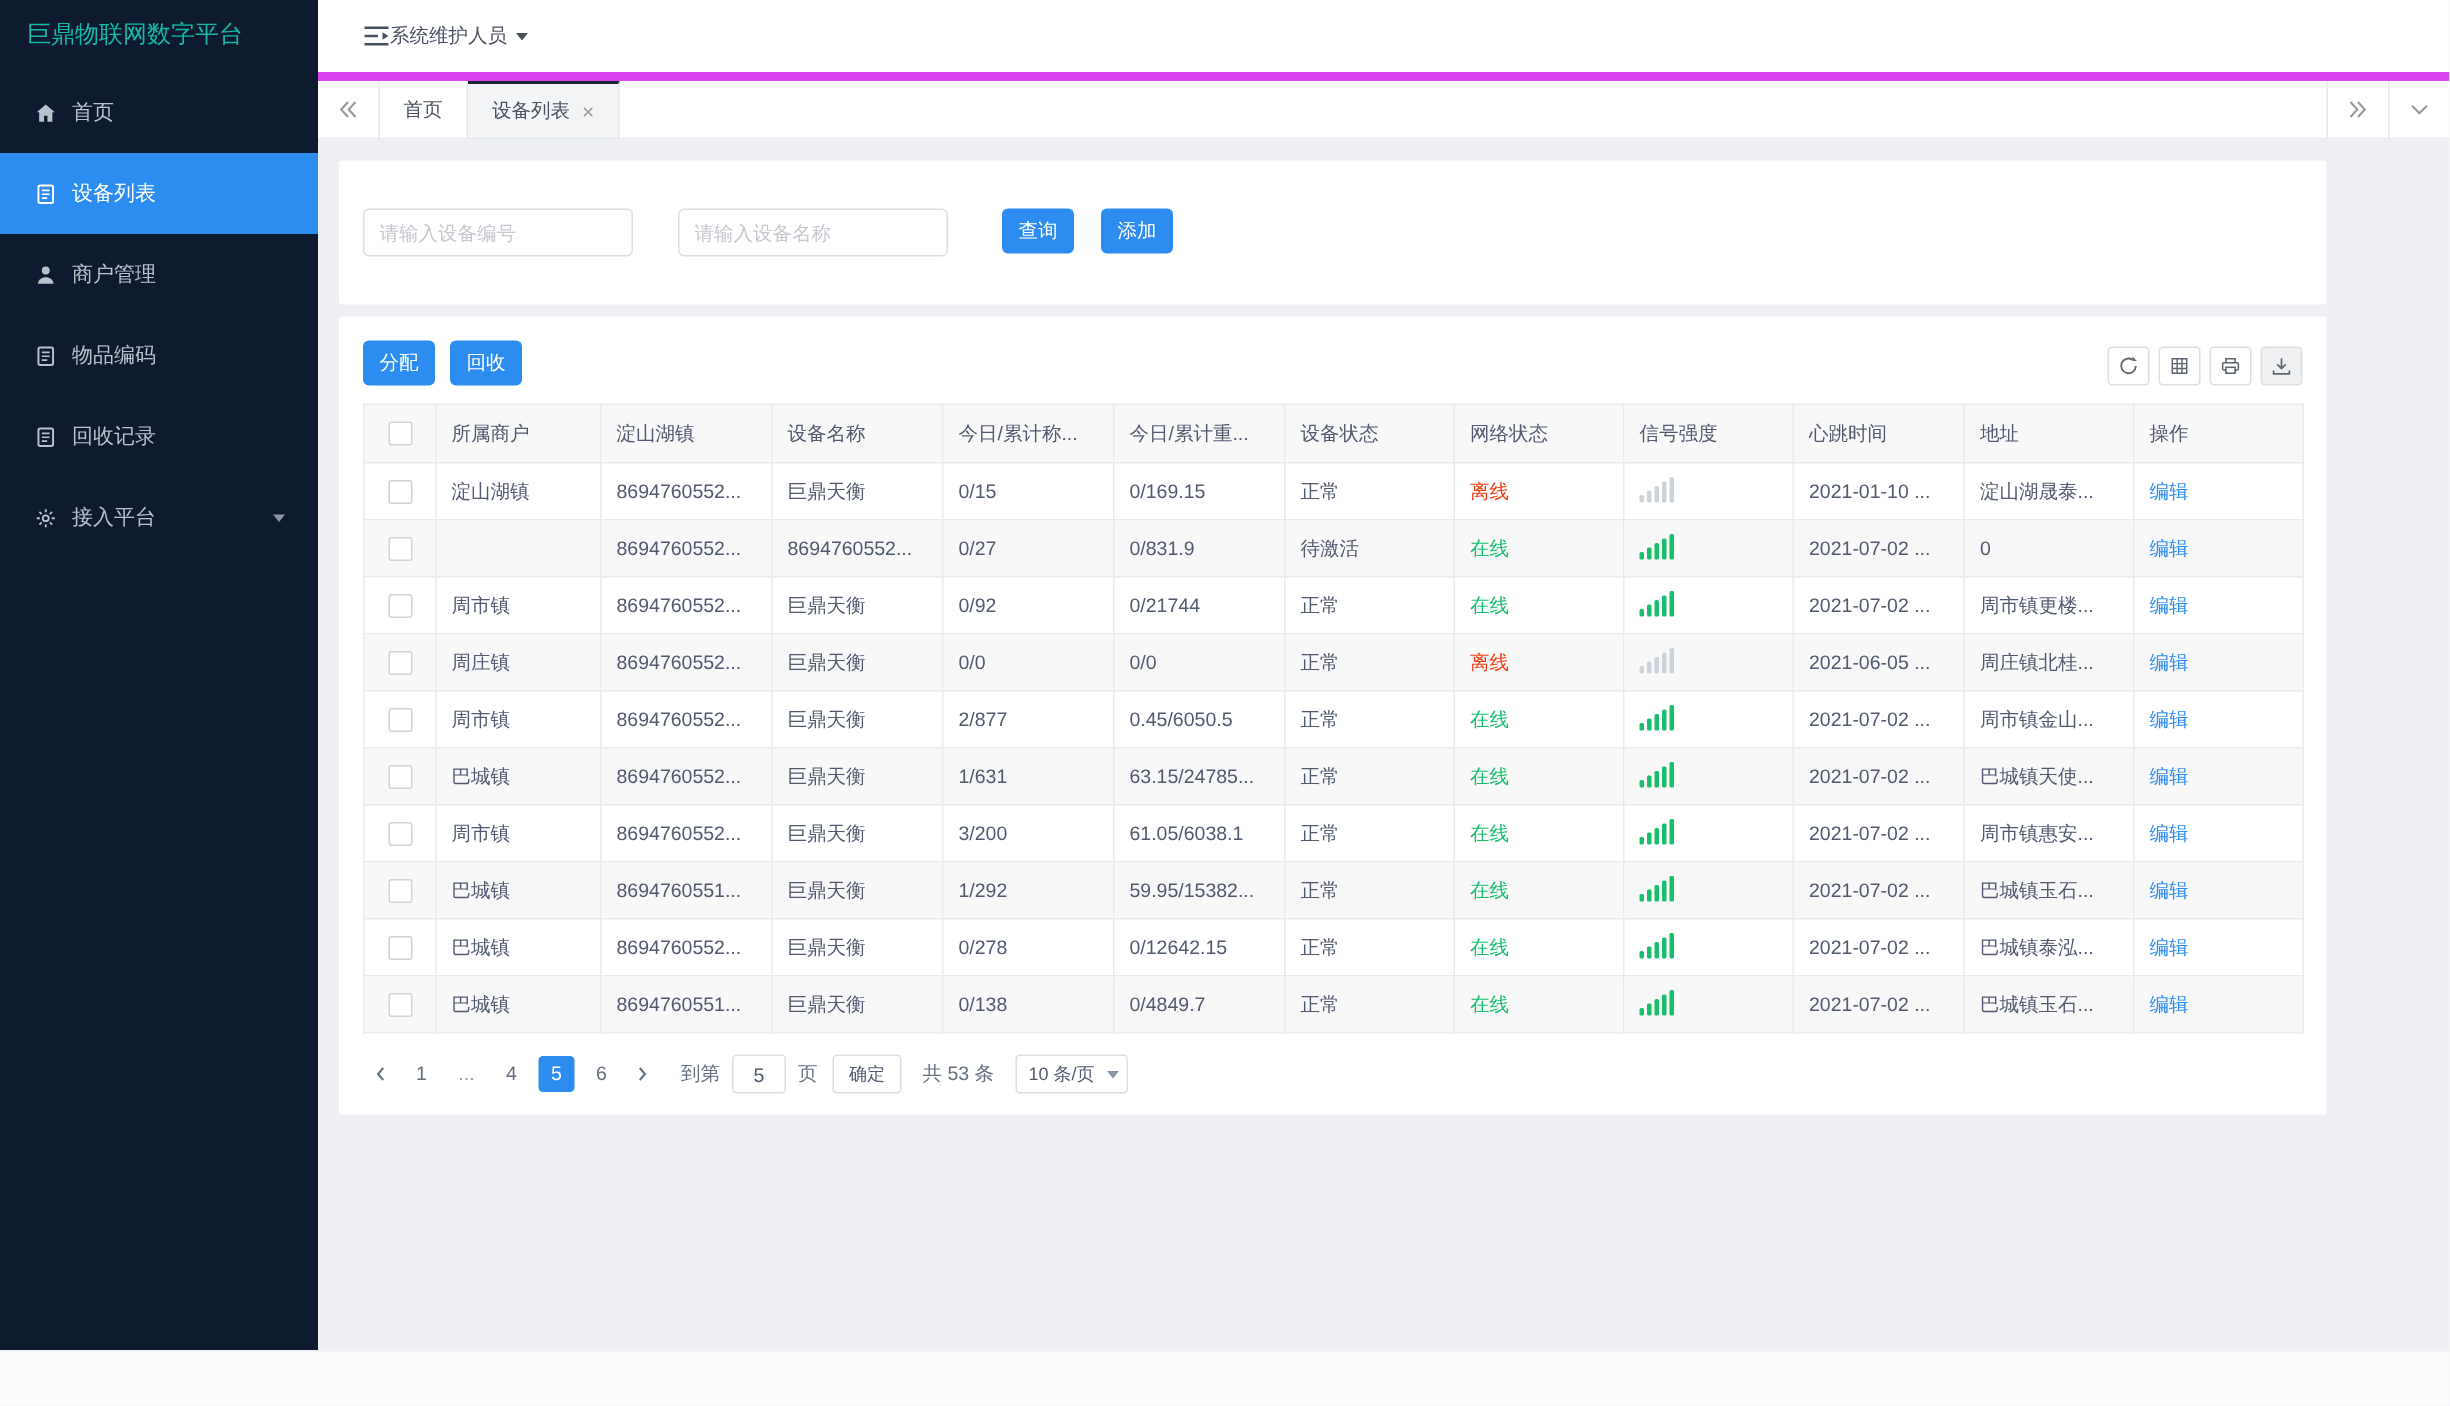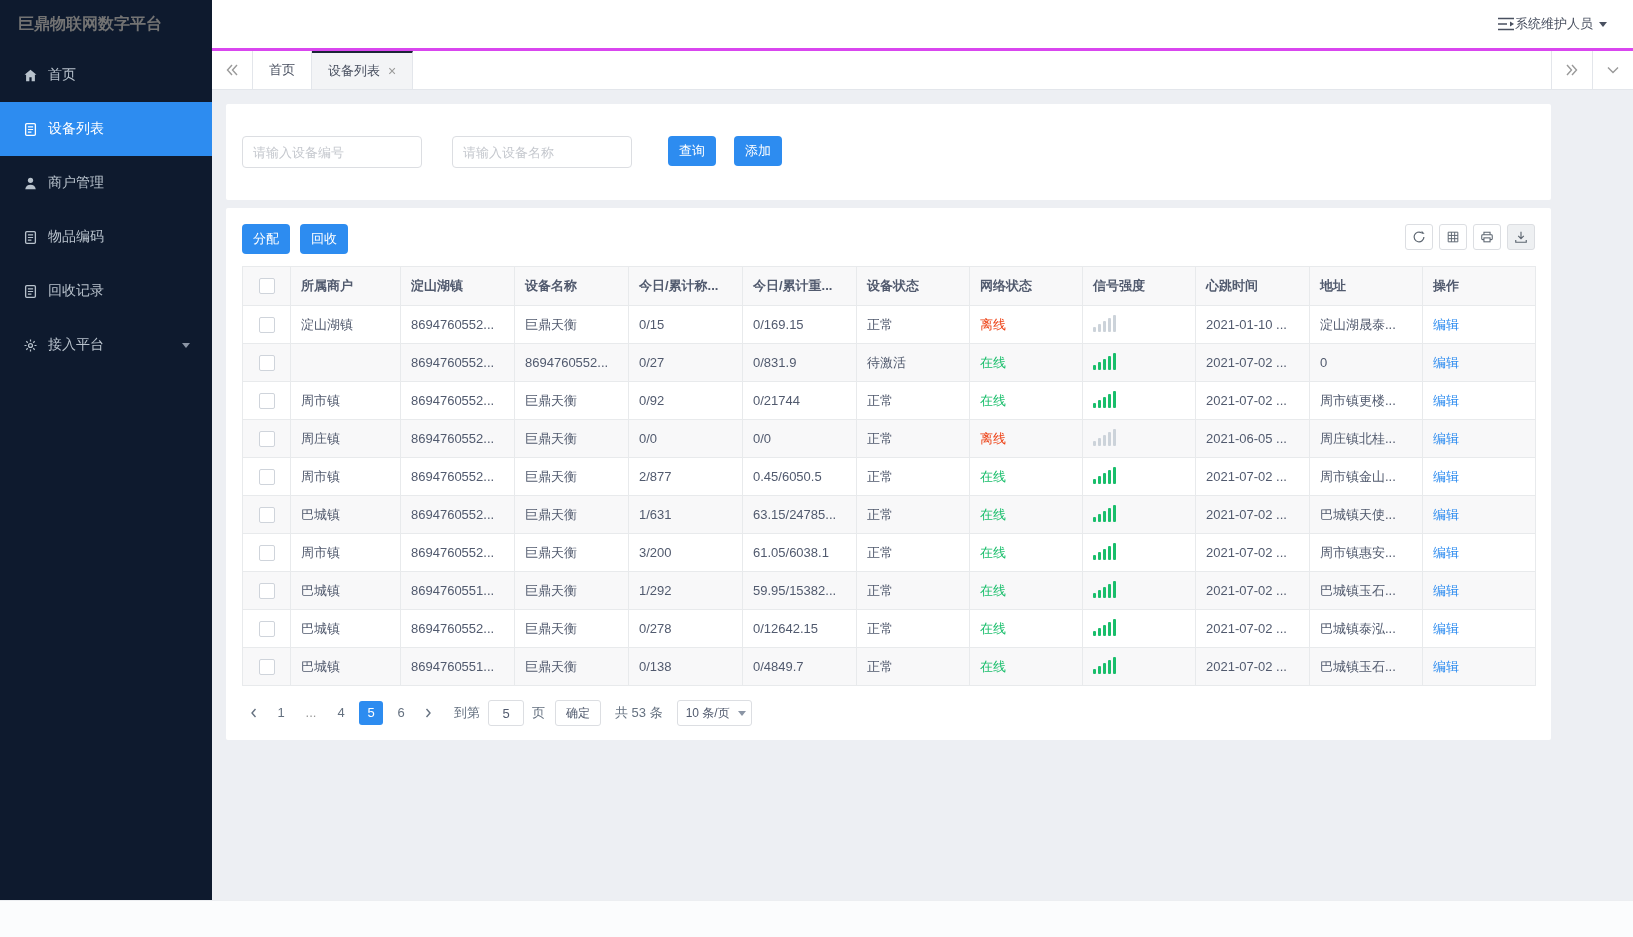--- a/index.html
+++ b/index.html
@@ -1,28 +1,28 @@
 <!DOCTYPE html>
 <html><head>
 <meta charset="utf-8">
 <style>
   html,body{margin:0;padding:0}
   body{width:1633px;height:937px;overflow:hidden;font-family:"Liberation Sans","DejaVu Sans",sans-serif;background:#fff;color:#515a6e;font-size:13px}
   .app{display:flex;height:900px}
   
   .sidebar{width:212px;flex:0 0 212px;background:#0e1a2e;display:flex;flex-direction:column}
-  .logo{height:48px;line-height:48px;padding:0 18px;color:#737373;font-size:16px;font-weight:bold;white-space:nowrap}
+  .logo{height:48px;line-height:48px;padding:0 18px;color:#14b8a6;font-size:16px;font-weight:normal;white-space:nowrap}
   .menu{flex:1}
   .menu-item{height:54px;display:flex;align-items:center;padding:0 22px;color:#b8c2cc;font-size:14px;cursor:pointer}
   .menu-item .mi-icon{width:16px;height:16px;margin-right:10px;display:inline-flex;align-items:center;justify-content:center}
   .menu-item.active{background:#2d8cf0;color:#fff}
   .mi-caret{margin-left:auto;width:0;height:0;border-left:4px solid transparent;border-right:4px solid transparent;border-top:5px solid #8b95a5}
   
   .main{flex:1;display:flex;flex-direction:column;min-width:0}
-  .topbar{height:48px;flex:0 0 48px;background:#fff;display:flex;align-items:center;justify-content:flex-end;padding:0 26px 0 30px;border-bottom:3px solid #d946ef}
+  .topbar{height:48px;flex:0 0 48px;background:#fff;display:flex;align-items:center;justify-content:flex-start;padding:0 26px 0 30px;border-bottom:6px solid #d946ef}
   .hamburger{cursor:pointer;display:inline-flex}
   .user-menu{display:inline-flex;align-items:center;gap:6px;color:#495060;font-size:13px;cursor:pointer}
   .caret-down{width:0;height:0;border-left:4px solid transparent;border-right:4px solid transparent;border-top:5px solid #495060}
   .tabbar{height:38px;flex:0 0 38px;background:#fff;border-bottom:1px solid #e3e6eb;display:flex;align-items:stretch}
   .tab-nav-btn{width:40px;display:flex;align-items:center;justify-content:center;cursor:pointer;color:#999}
   .tab-nav-btn.left{border-right:1px solid #e3e6eb}
   .tab-nav-btn.right{border-left:1px solid #e3e6eb}
   .tabs{display:flex;align-items:stretch}
   .tab{display:flex;align-items:center;padding:0 16px;border-right:1px solid #e3e6eb;font-size:13px;color:#495060;cursor:pointer}
   .tab.active{background:#f3f4f6;border-top:2px solid #1c2438}
@@ -33,28 +33,28 @@
   .card{background:#fff;border-radius:2px}
   .search-card{padding:32px 16px;display:flex;margin-bottom:8px}
   .text-input{width:180px;height:32px;border:1px solid #dcdee2;border-radius:4px;padding:0 10px;font-size:13px;color:#515a6e;outline:none;font-family:inherit;box-sizing:border-box}
   .text-input::placeholder{color:#c5c8ce}
   .text-input + .text-input{margin-left:30px}
   .btn{border:none;border-radius:4px;font-size:13px;cursor:pointer;font-family:inherit}
   .btn.primary{background:#2d8cf0;color:#fff;height:30px;padding:0 11px}
   .search-card .btn.primary{margin-left:36px}
   .search-card .btn.primary + .btn.primary{margin-left:18px}
   .table-card{padding:16px 16px 14px}
-  .table-toolbar{display:flex;align-items:flex-start;margin-bottom:12px}
+  .table-toolbar{display:flex;align-items:flex-end;margin-bottom:12px}
   .table-toolbar .btn.primary{margin-right:10px}
   .toolbar-icons{margin-left:auto;display:flex;gap:6px}
   .icon-btn{width:28px;height:26px;border:1px solid #dcdee2;border-radius:3px;background:#fff;color:#5c6570;display:inline-flex;align-items:center;justify-content:center;cursor:pointer;padding:0}
   .icon-btn.filled{background:#eef0f2}
   table{width:100%;border-collapse:collapse;table-layout:fixed}
   th,td{border:1px solid #e8eaec;height:37px;padding:0 10px;text-align:left;font-size:13px;white-space:nowrap;overflow:hidden}
-  thead th{background:#f8f8f9;color:#515a6e;font-weight:bold;height:38px}
+  thead th{background:#f8f8f9;color:#515a6e;font-weight:normal;height:38px}
   tbody tr:nth-child(even){background:#f8f8f9}
   .col-check{text-align:center;padding:0}
   .checkbox{display:inline-block;width:14px;height:14px;border:1px solid #cfd4db;border-radius:2px;background:#fff;vertical-align:middle;cursor:pointer}
   .net-online{color:#19be6b}
   .net-offline{color:#ed4014}
   .link{color:#2d8cf0;cursor:pointer}
   .signal{display:inline-flex;align-items:flex-end;gap:2px;height:17px}
   .signal i{display:block;width:3px;border-radius:1px;background:#19be6b}
   .signal-off i{background:#ccd3da}
   .pagination{display:flex;align-items:center;margin-top:14px;font-size:13px;color:#657180}

